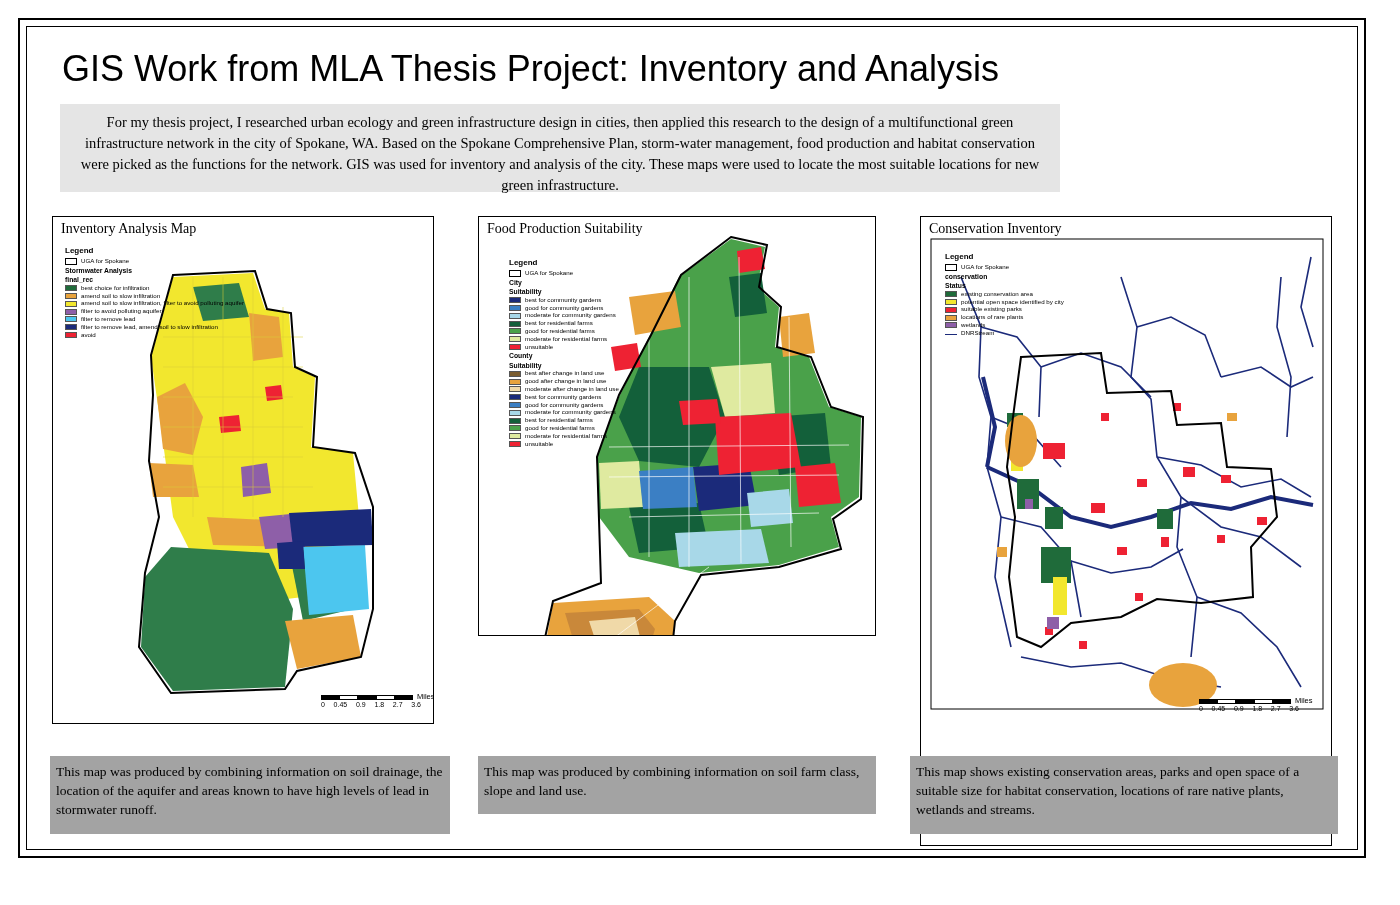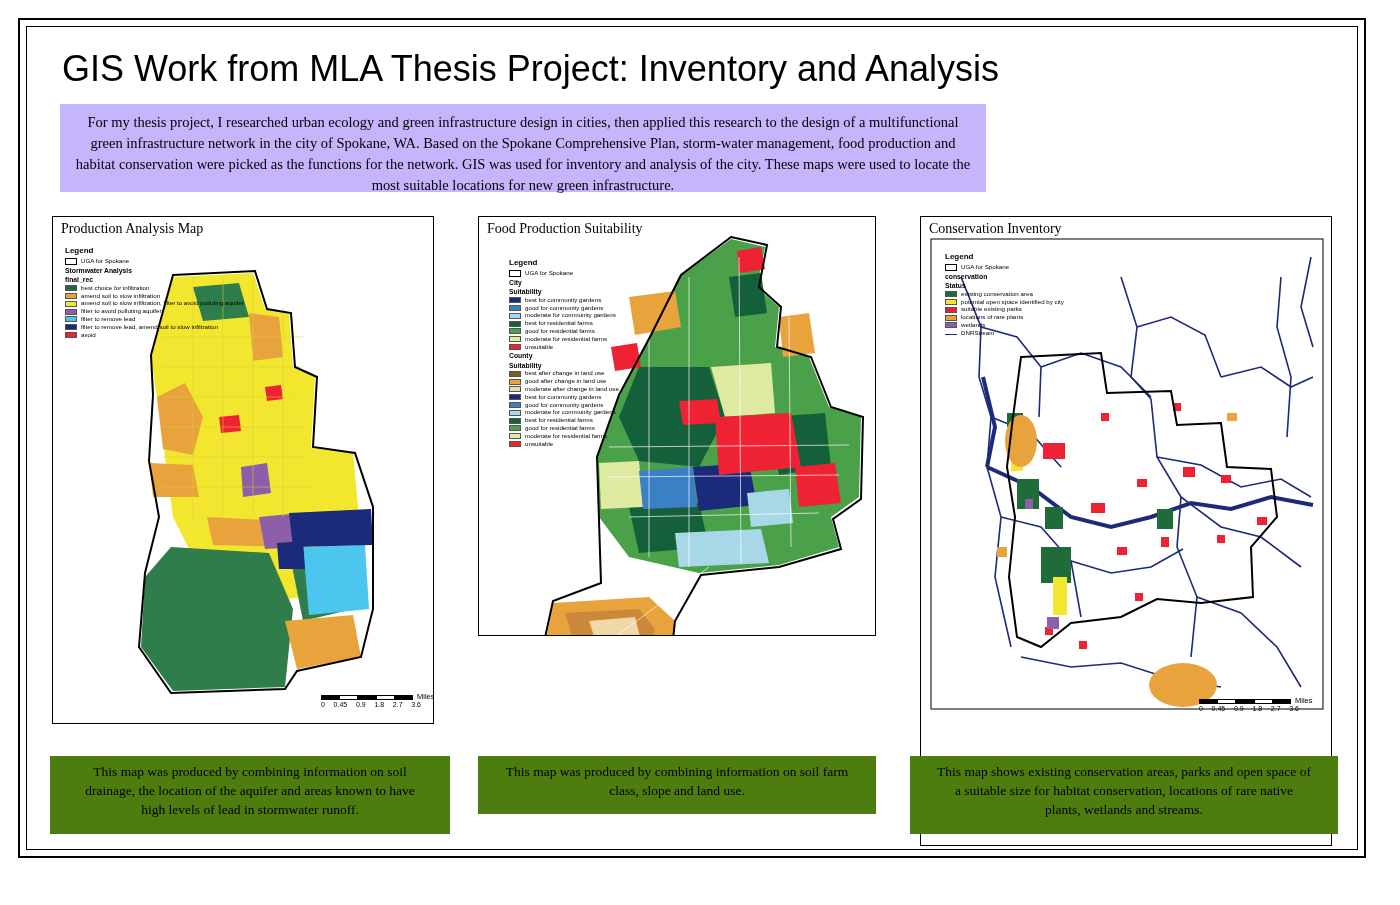--- a/index.html
+++ b/index.html
@@ -38,23 +38,23 @@
     top: 28px;
     font-size: 36px;
     font-family: Liberation Sans, sans-serif;
     color: #000;
     white-space: nowrap;
   }
   .intro-box {
     position: absolute;
     left: 40px;
     top: 84px;
-    width: 926px;
+    width: 1000px;
     height: 88px;
-    background: #c4b5fd;
+    background: #e5e5e5;
     box-sizing: border-box;
     padding: 8px 12px;
     font-size: 14.5px;
     line-height: 1.45;
     text-align: center;
     color: #000;
   }
 
   
   .map-panel {
@@ -141,45 +141,44 @@
   .sb-units {
     position: absolute;
     left: 96px;
     top: -3px;
     font-size: 7.5px;
   }
 
   
   .caption {
     position: absolute;
-    background: #4d7c0f;
-    box-sizing: border-box;
-    padding: 7px 26px;
+    background: #a3a3a3;
+    box-sizing: border-box;
+    padding: 7px 6px;
     font-size: 13.5px;
     line-height: 1.4;
-    text-align: center;
     color: #000;
   }
 
   
   .map-art { position: absolute; inset: 0; }
   .map-art svg { display: block; }
 </style>
 </head>
 <body>
 
 <div class="poster">
   <div class="poster-inner"></div>
 
   <div class="title">GIS Work from MLA Thesis Project: Inventory and Analysis</div>
 
   <div class="intro-box">For my thesis project, I researched urban ecology and green infrastructure design in cities, then applied this research to the design of a multifunctional green infrastructure network in the city of Spokane, WA. Based on the Spokane Comprehensive Plan, storm-water management, food production and habitat conservation were picked as the functions for the network. GIS was used for inventory and analysis of the city. These maps were used to locate the most suitable locations for new green infrastructure.</div>
 
   <div class="map-panel" style="left:32px; top:196px; width:382px; height:508px;">
-    <div class="panel-title">Production Analysis Map</div>
+    <div class="panel-title">Inventory Analysis Map</div>
 
     <div class="map-art">
       <svg width="382" height="508" viewBox="0 0 382 508">
         <g>
 
           <path d="M120 60 L200 56 L212 92 L236 96 L240 150 L262 160 L258 230 L300 236 L306 300 L280 320 L286 360 L250 380 L200 386 L150 360 L120 300 L108 210 L98 140 Z" fill="#f2e72e"></path>
 
           <path d="M118 330 L216 336 L240 392 L232 470 L120 474 L88 430 L92 360 Z" fill="#2f7d4a"></path>
           <path d="M236 334 L292 330 L300 392 L250 404 Z" fill="#2f7d4a"></path>
           <path d="M140 70 L186 66 L196 100 L150 104 Z" fill="#2f7d4a"></path>

